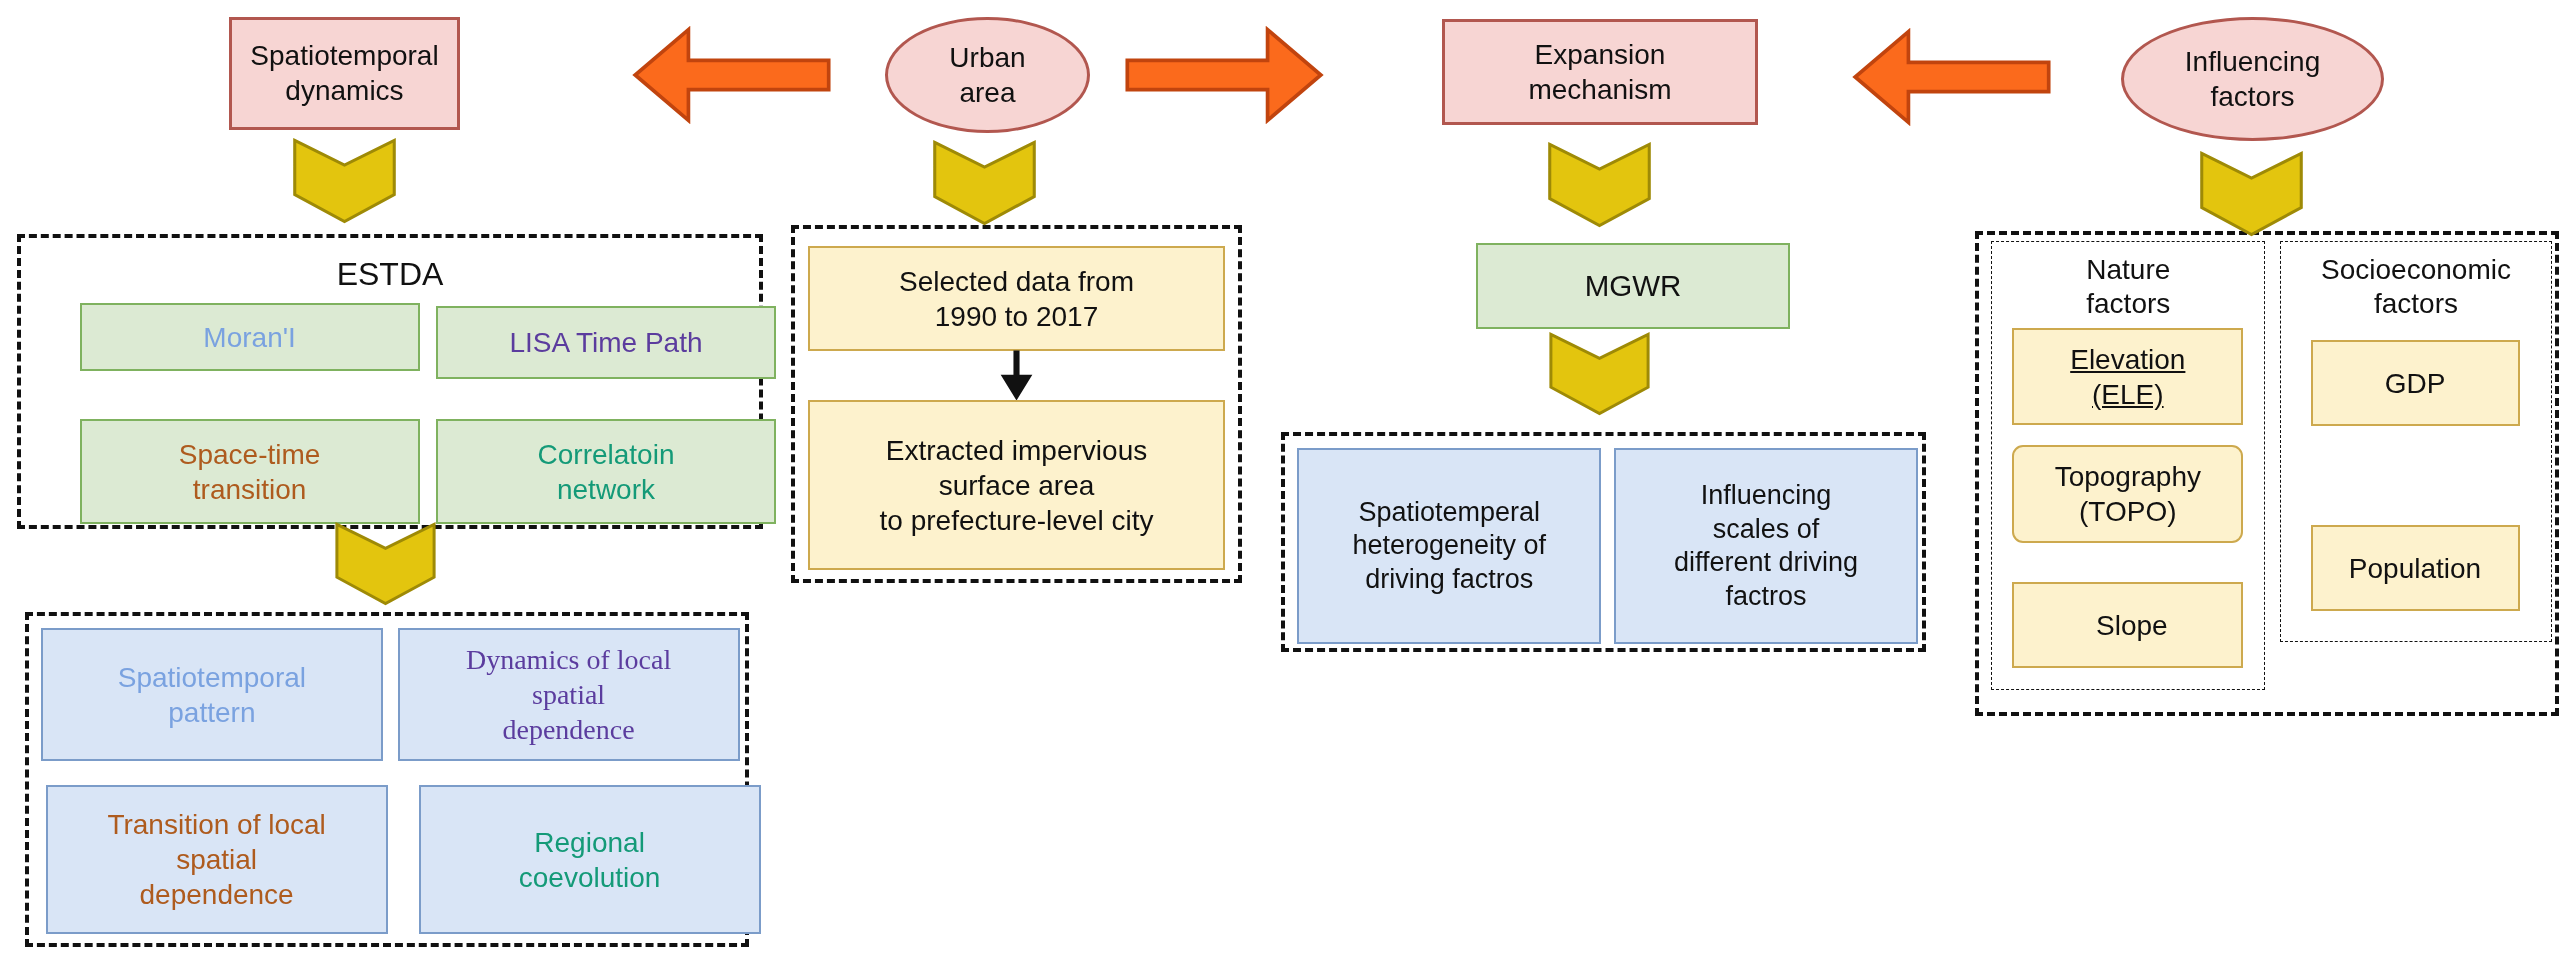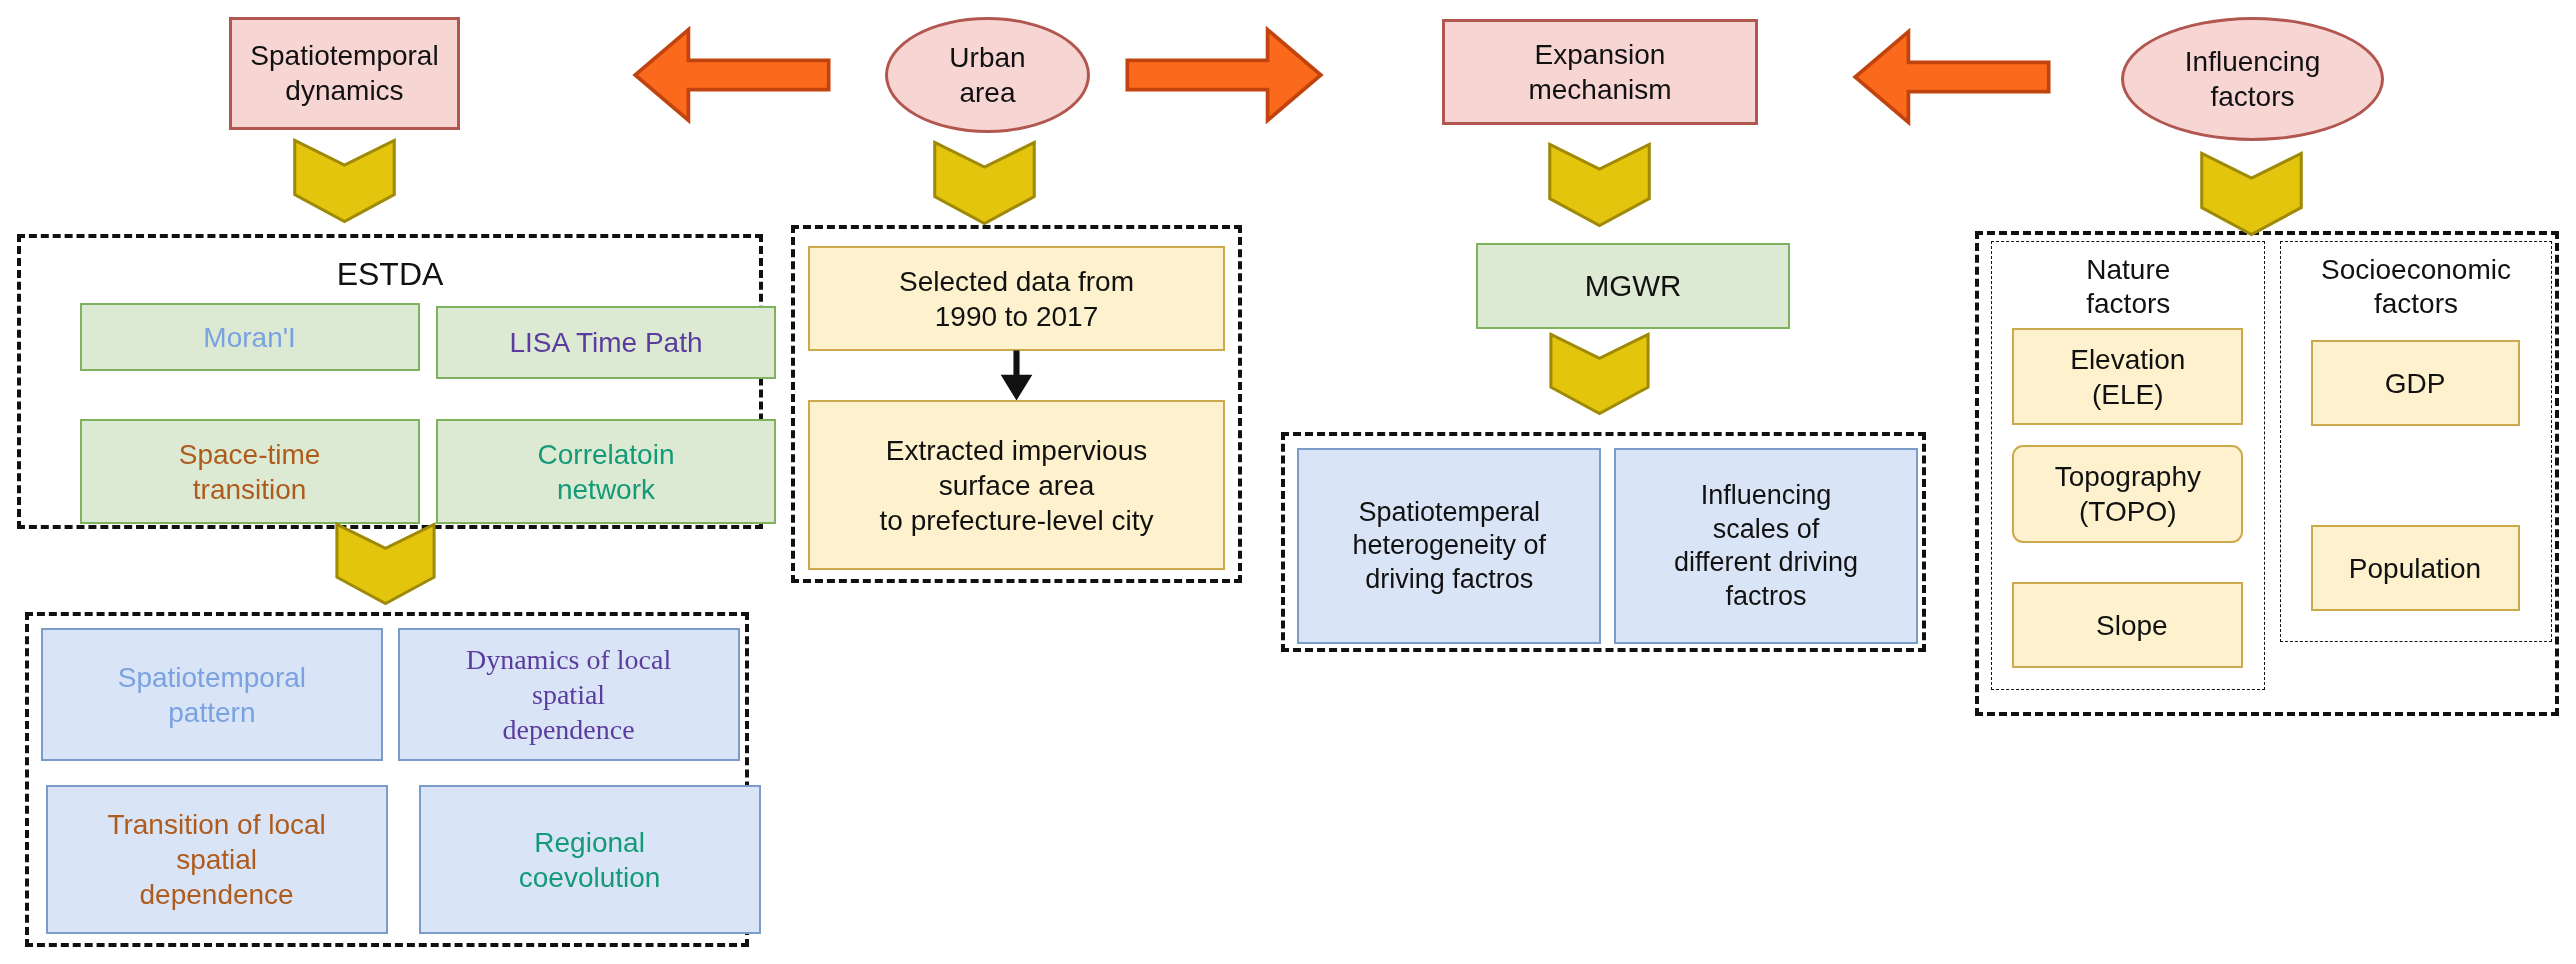--- a/index.html
+++ b/index.html
@@ -121,21 +121,21 @@
 scales of
 different driving
 factros</div>
   </div>
 
   <div class="abs dashed" style="left:1975px;top:231px;width:584px;height:485px;">
 
     <div class="abs fine-dashed" style="left:12.3px;top:6.2px;width:274px;height:449px;">
       <div class="panel-title" style="top:4.9px;height:79px;">Nature
 factors</div>
-      <div class="box yellow" style="left:20px;top:86px;width:231px;height:97px;">Elevation
+      <div class="box yellow" style="left:20px;top:86px;width:231px;height:97px;text-decoration:underline;">Elevation
 (ELE)</div>
       <div class="box yellow" style="left:20px;top:203px;width:231px;height:98px;border-radius:11px;">Topography
 (TOPO)</div>
       <div class="box yellow" style="left:20px;top:340px;width:231px;height:86px;padding-left:8px;">Slope</div>
     </div>
 
     <div class="abs fine-dashed" style="left:301px;top:6.2px;width:272px;height:401px;">
       <div class="panel-title" style="top:4.9px;height:79px;">Socioeconomic
 factors</div>
       <div class="box yellow" style="left:29.5px;top:98px;width:209px;height:86px;">GDP</div>

